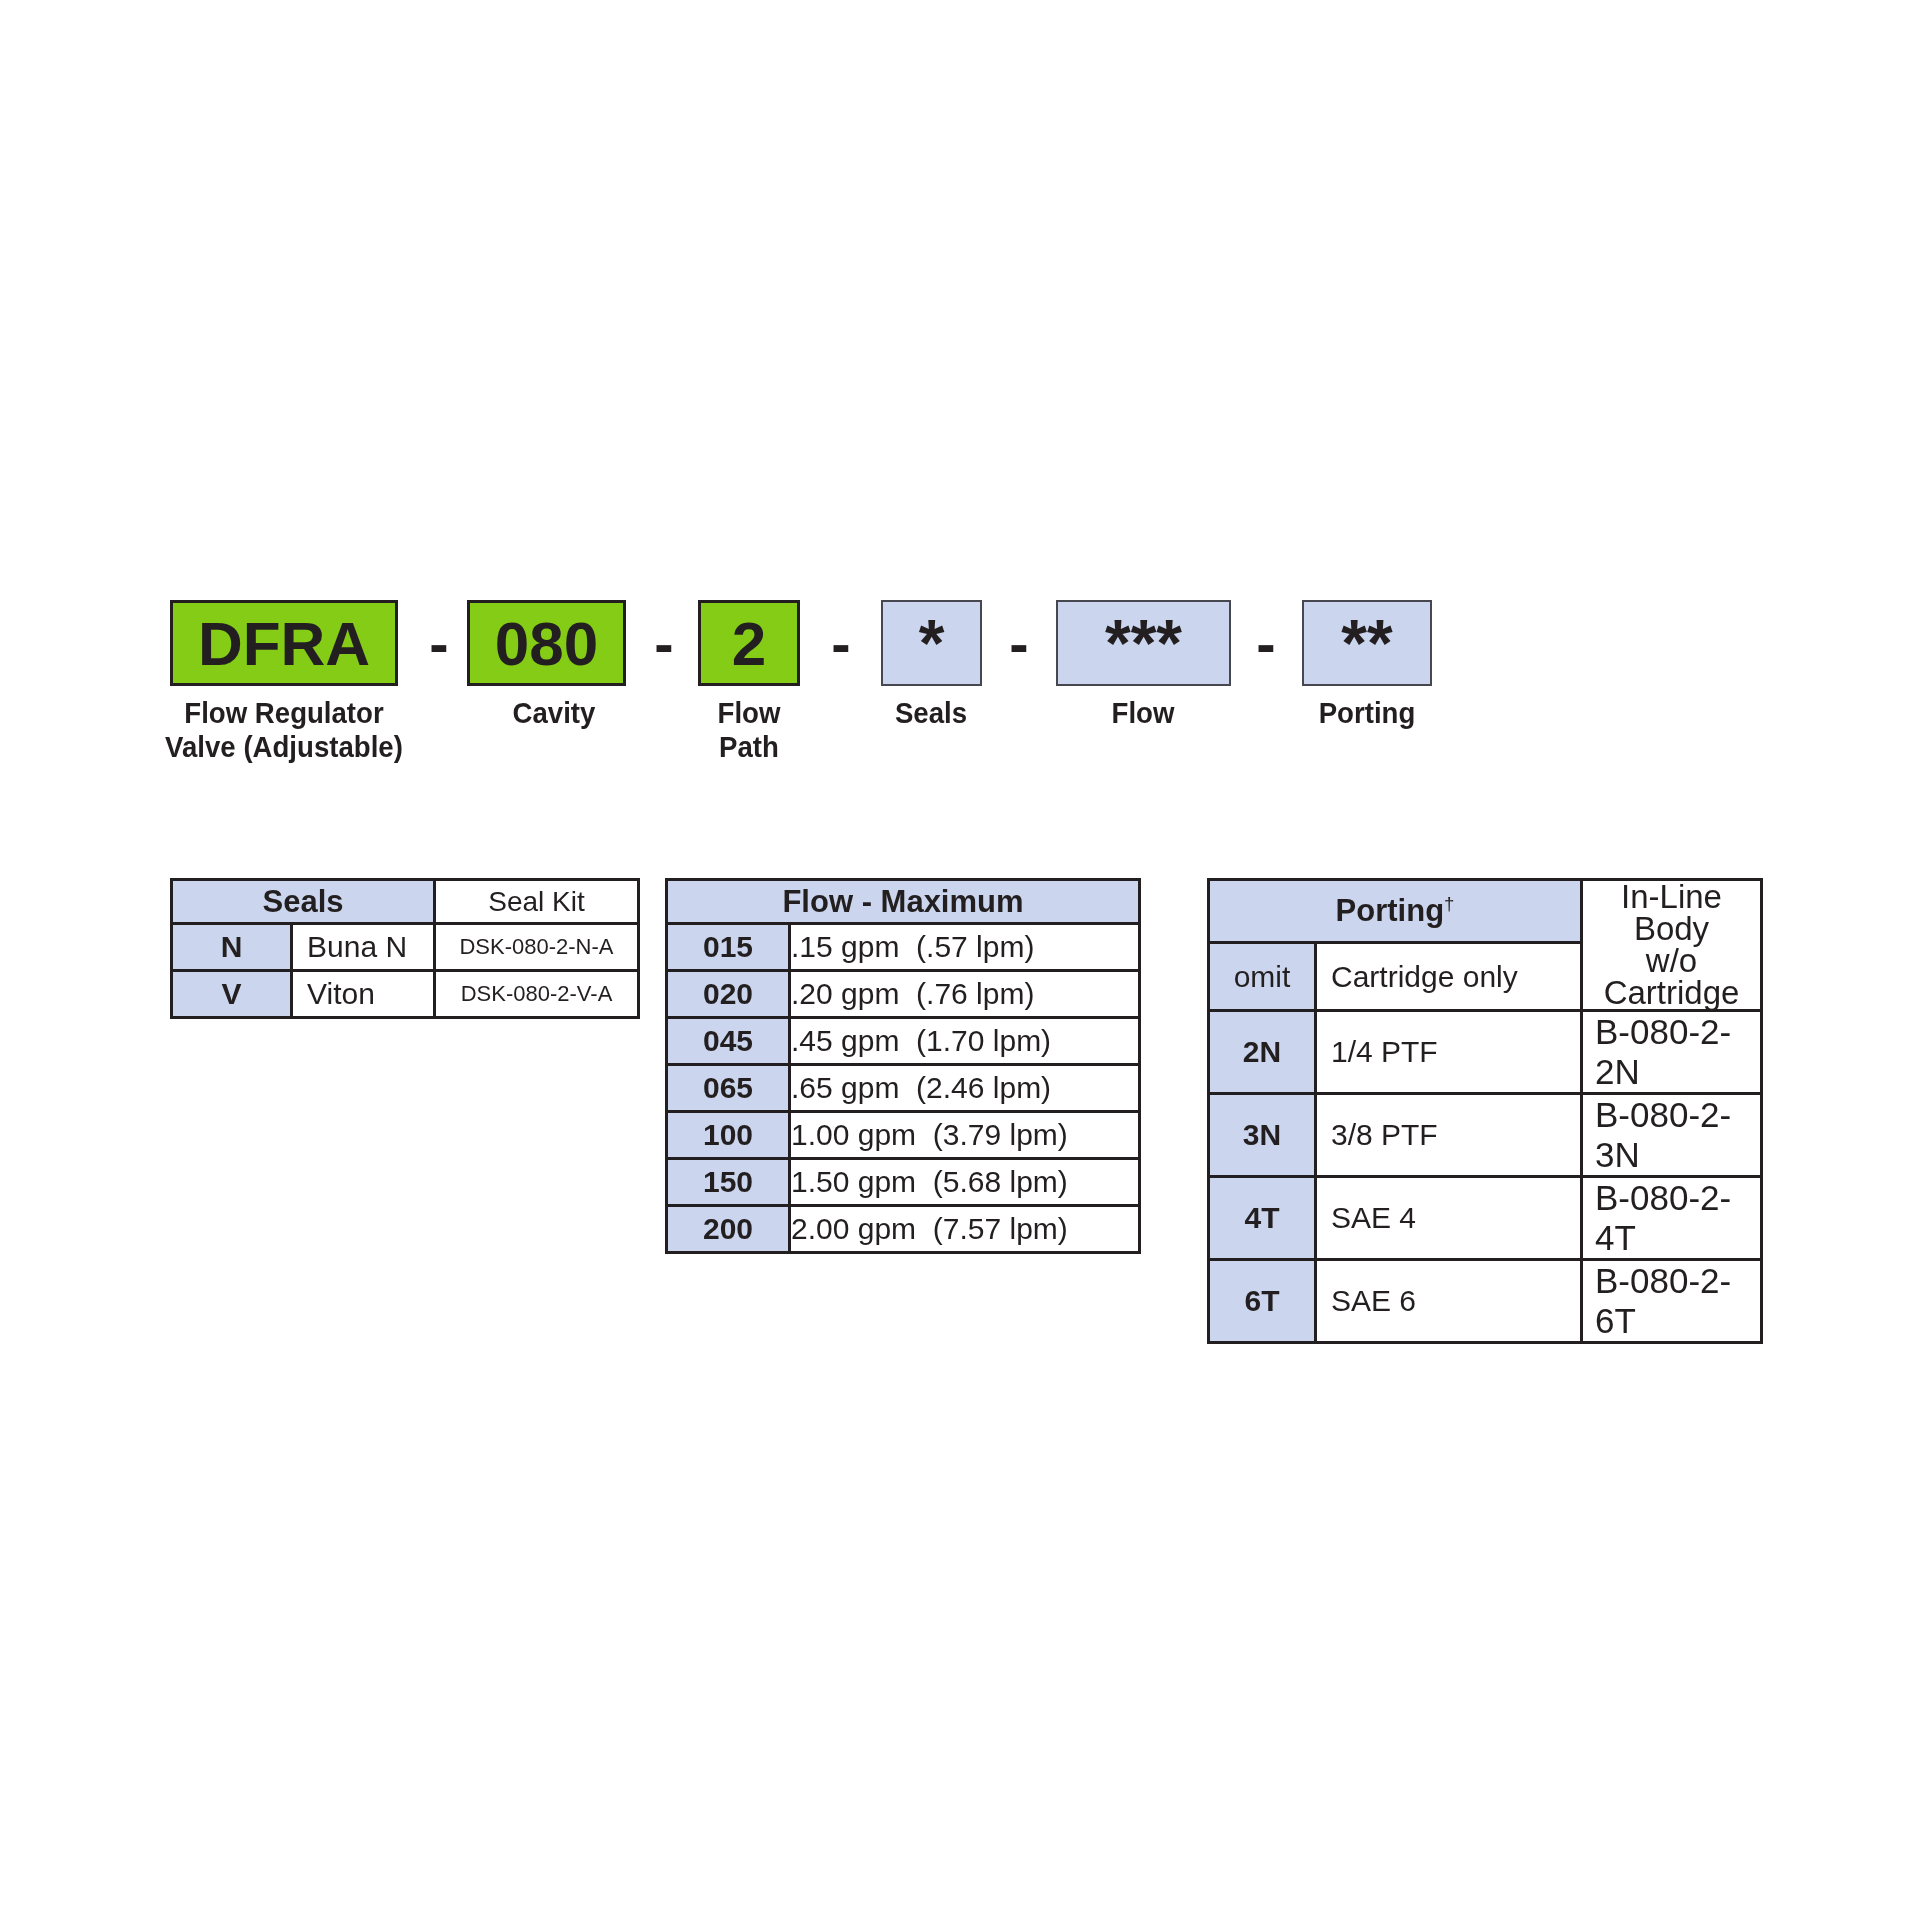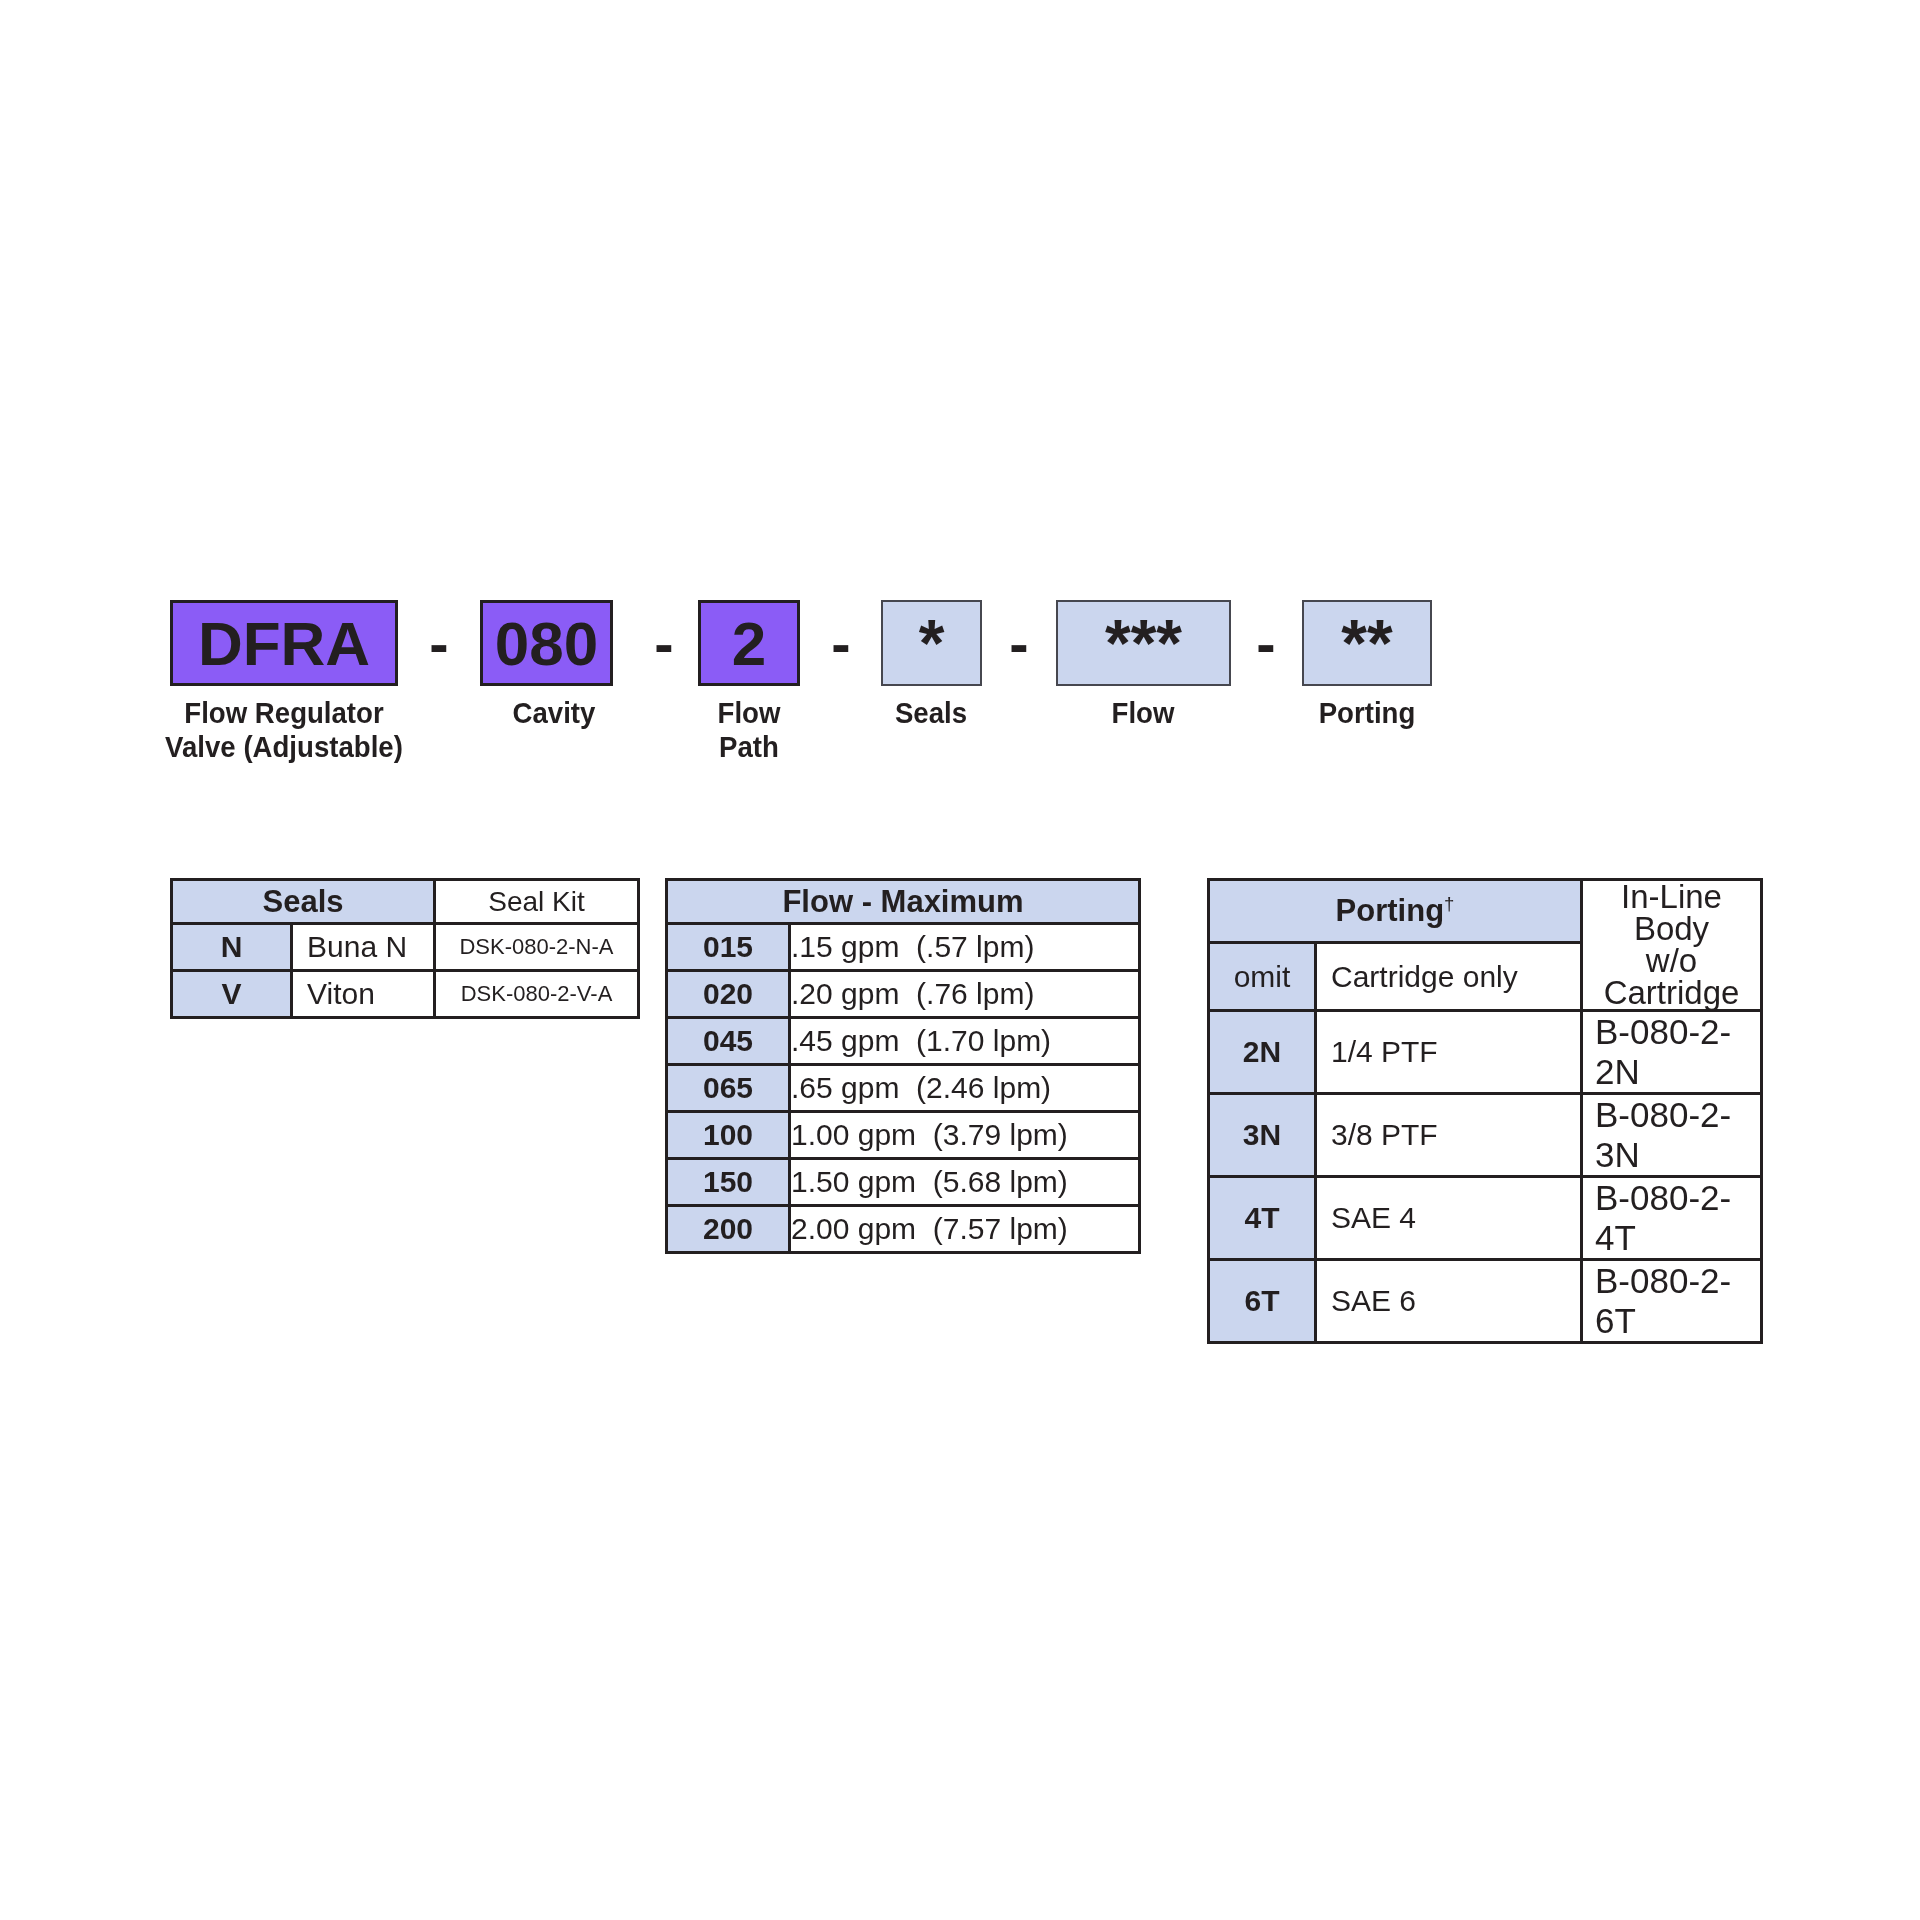--- a/index.html
+++ b/index.html
@@ -12,21 +12,21 @@
     font-family:"Liberation Sans","DejaVu Sans",sans-serif;
     color:var(--ink);
   }
   .page{position:absolute;inset:0;}
 
   
   .code-builder{position:absolute;left:0;top:0;width:1920px;height:300px;}
   .code-box{
     position:absolute;top:600px;height:86px;
     display:flex;align-items:center;justify-content:center;
-    background:#8b5cf6;border:3px solid var(--ink);
+    background:#84cc16;border:3px solid var(--ink);
     box-sizing:border-box;
     font-weight:bold;font-size:62px;letter-spacing:0px;
   }
   .code-box.hl{background:var(--blue);border:2px solid #46474f;}
   .code-box.hl .glyph{font-size:66px;}
   .dash{
     position:absolute;top:600px;height:86px;width:60px;
     display:flex;align-items:center;justify-content:center;
     font-weight:bold;font-size:58px;
   }
@@ -73,21 +73,21 @@
 
 <div class="page">
 
   <div class="code-builder">
 
     <div class="code-box" style="left:170px;width:228px;">
       <span class="glyph">DFRA</span>
     </div>
     <div class="dash" style="left:409px;">-</div>
 
-    <div class="code-box" style="left:480px;width:133px;">
+    <div class="code-box" style="left:467px;width:159px;">
       <span class="glyph">080</span>
     </div>
     <div class="dash" style="left:634px;">-</div>
 
     <div class="code-box" style="left:698px;width:102px;">
       <span class="glyph">2</span>
     </div>
     <div class="dash" style="left:811px;">-</div>
 
     <div class="code-box hl" style="left:881px;width:101px;">

